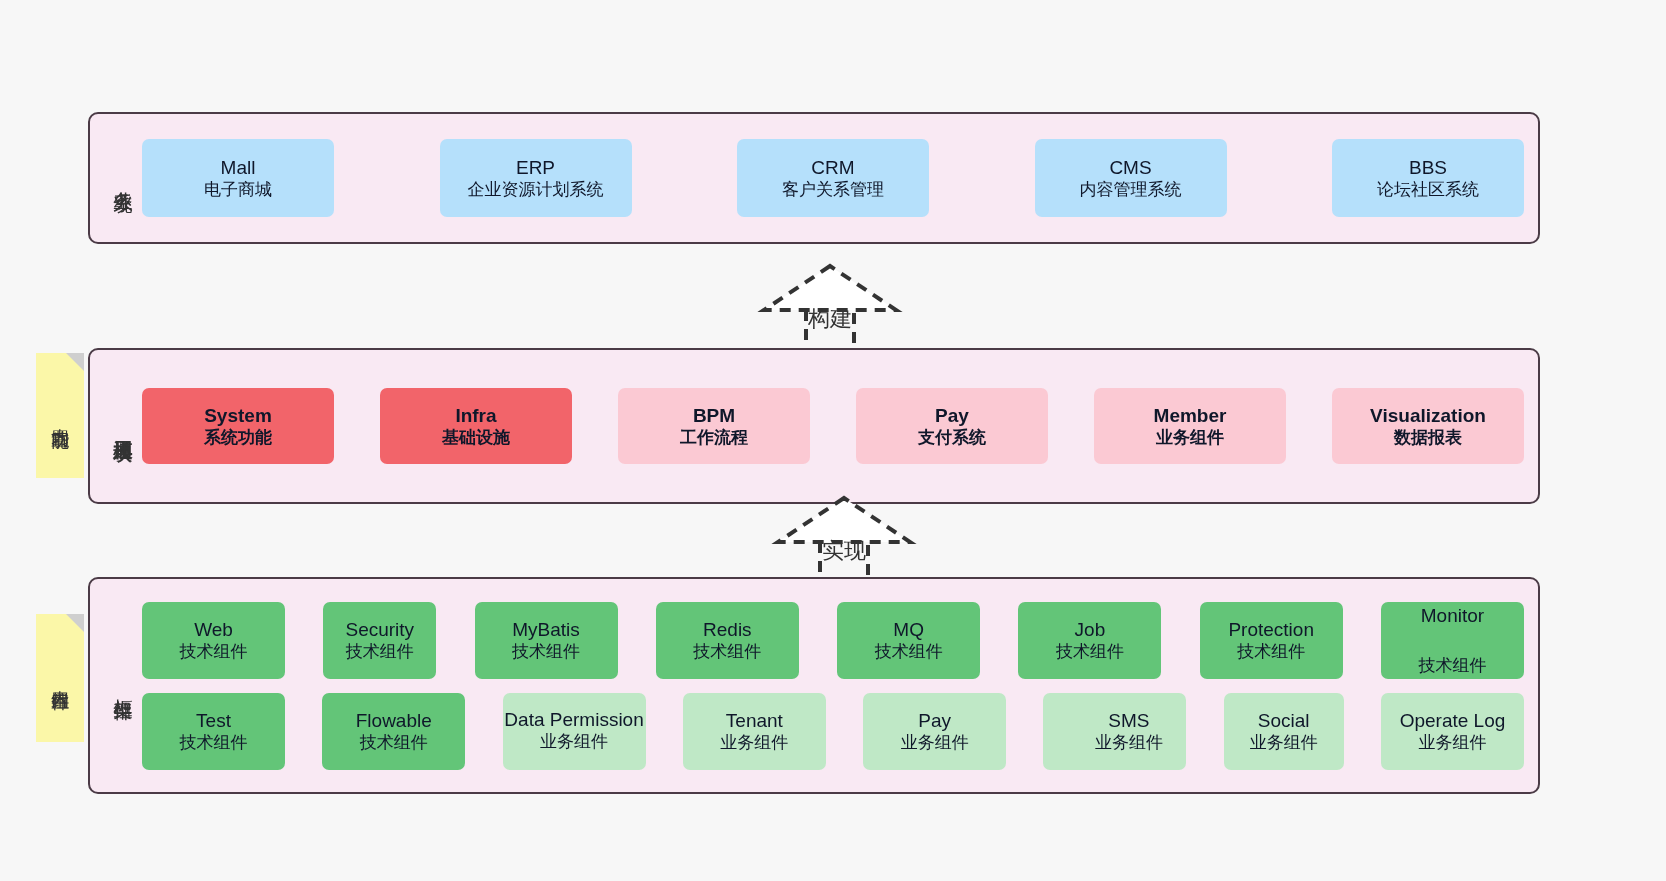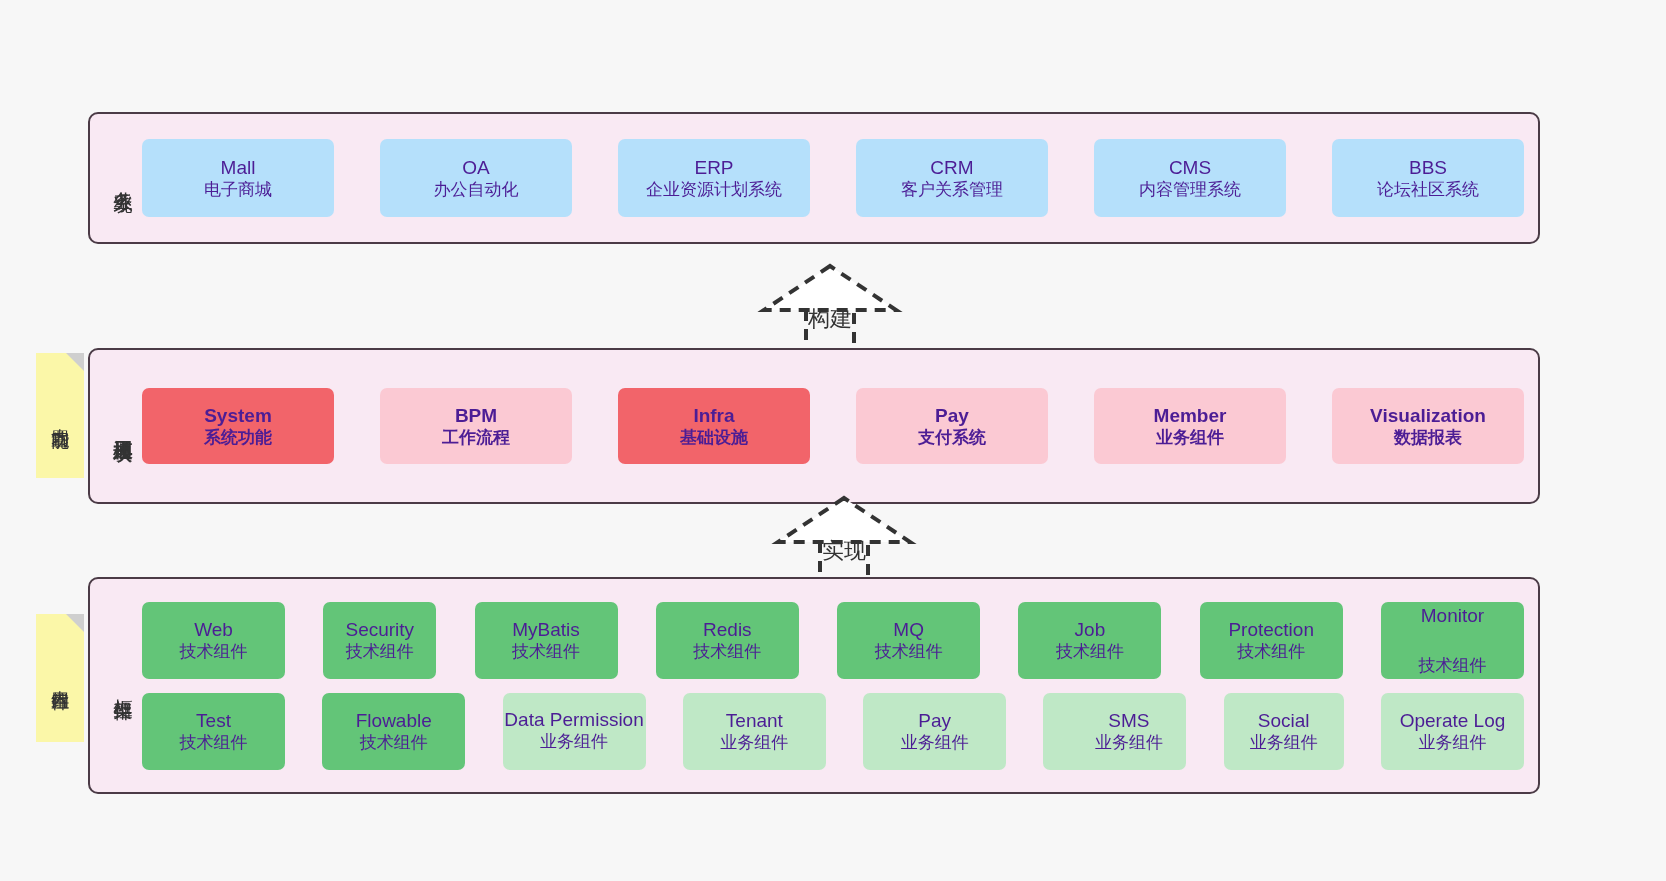--- a/index.html
+++ b/index.html
@@ -59,21 +59,21 @@
 
   
   .card {
     box-sizing: border-box;
     border-radius: 7px;
     display: flex;
     flex-direction: column;
     align-items: center;
     justify-content: center;
     text-align: center;
-    color: #4c1d95;
+    color: #0f172a;
     line-height: 1.25;
     user-select: none;
   }
   .card .en { font-size: 19px; }
   .card .cn { font-size: 17px; }
 
   .c-blue        { background: #b5e0fb; }
   .c-red         { background: #f2646a; }
   .c-pink        { background: #fbc9d3; }
   .c-green       { background: #63c578; }
@@ -149,24 +149,20 @@
 
   <div class="layer" id="layer-business" style="left:88px; top:112px; width:1452px; height:132px;">
     <div class="layer-title">业务系统</div>
     <div class="layer-body">
 
       <div class="card c-blue" style="width:192px;height:78px;">
         <span class="en">Mall</span>
         <span class="cn">电子商城</span>
       </div>
 
-      <div class="card c-blue" style="width:192px;height:78px;">
-        <span class="en">OA</span>
-        <span class="cn">办公自动化</span>
-      </div>
 
       <div class="card c-blue" style="width:192px;height:78px;">
         <span class="en">ERP</span>
         <span class="cn">企业资源计划系统</span>
       </div>
 
       <div class="card c-blue" style="width:192px;height:78px;">
         <span class="en">CRM</span>
         <span class="cn">客户关系管理</span>
       </div>
@@ -201,28 +197,28 @@
 
   <div class="layer" id="layer-modules" style="left:88px; top:348px; width:1452px; height:156px;font-weight:bold;">
     <div class="layer-title">通用模块</div>
     <div class="layer-body">
 
       <div class="card c-red" style="width:192px;height:76px;">
         <span class="en">System</span>
         <span class="cn">系统功能</span>
       </div>
 
+      <div class="card c-red" style="width:192px;height:76px;">
+        <span class="en">Infra</span>
+        <span class="cn">基础设施</span>
+      </div>
+
       <div class="card c-pink" style="width:192px;height:76px;">
         <span class="en">BPM</span>
         <span class="cn">工作流程</span>
-      </div>
-
-      <div class="card c-red" style="width:192px;height:76px;">
-        <span class="en">Infra</span>
-        <span class="cn">基础设施</span>
       </div>
 
       <div class="card c-pink" style="width:192px;height:76px;">
         <span class="en">Pay</span>
         <span class="cn">支付系统</span>
       </div>
 
       <div class="card c-pink" style="width:192px;height:76px;">
         <span class="en">Member</span>
         <span class="cn">业务组件</span>

